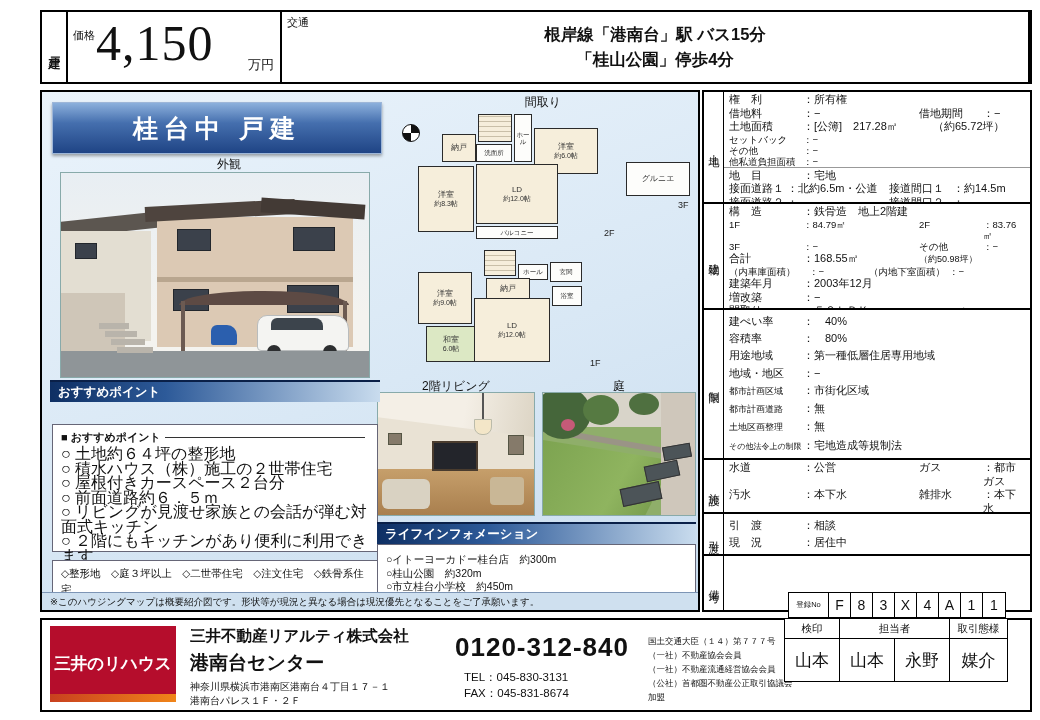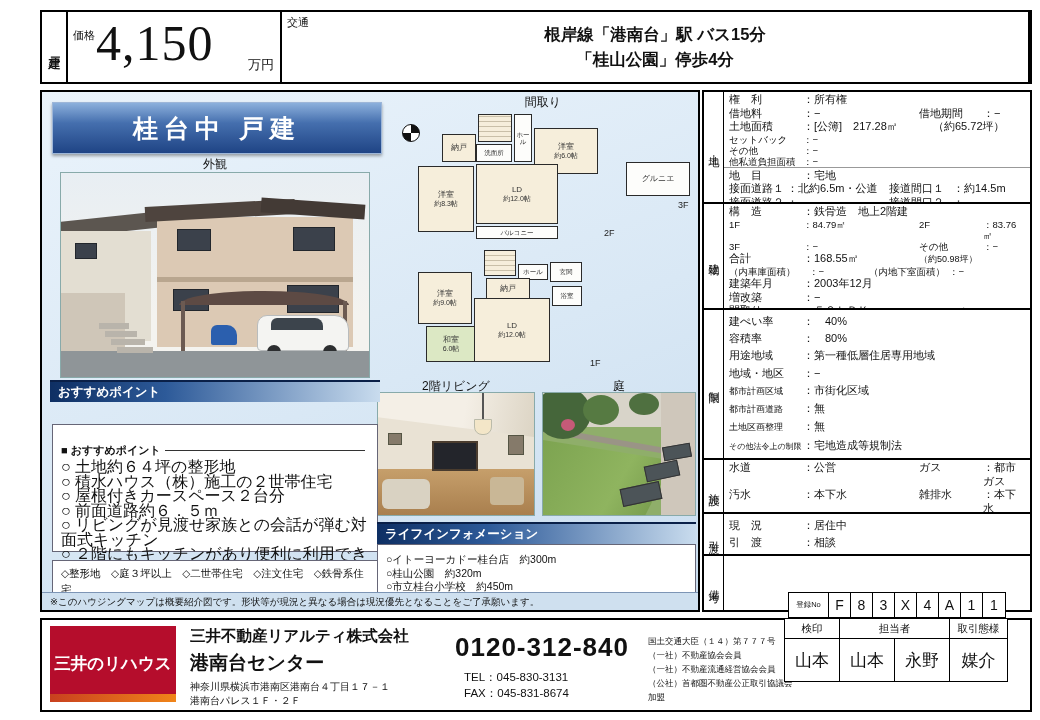--- a/index.html
+++ b/index.html
@@ -76,21 +76,21 @@
   .gar-house { right:0; top:0; width:34px; height:124px; background:#cfc7bb; }
   .gar-grass { left:0; top:30px; width:130px; height:94px; background:linear-gradient(120deg,#7ba24f 0%,#8fb45f 60%,#6f9346 100%); clip-path:polygon(0 18%,100% 40%,78% 100%,0 100%); }
   .gar-hedge { border-radius:50%; background:#45663a; }
   .gar-flower { border-radius:50%; background:#c65a78; }
   .gar-planter { background:#4c5458; border:1px solid #333; }
   .gar-edge { left:0; top:44px; width:120px; height:6px; background:#9a9486; transform:rotate(10deg); }
 
   
   .barhdr { position:absolute; height:22px; background:linear-gradient(90deg,#0e2f63 0%,#2d5a99 35%,#c9dcee 100%); border-top:2px solid #0a2048;
     color:#fff; font-size:12.5px; font-weight:bold; line-height:21px; padding-left:8px; }
-  #pointsbox { position:absolute; left:10px; top:332px; width:326px; height:128px; background:#fff; border:1px solid #667; padding:18px 8px; }
+  #pointsbox { position:absolute; left:10px; top:332px; width:326px; height:128px; background:#fff; border:1px solid #667; padding:5px 8px; }
   #pt-title { display:flex; align-items:center; font-size:11px; font-weight:bold; }
   #pt-title .rule { flex:1; border-top:1.5px solid #333; margin:0 4px; }
   #pointsbox ul { list-style:none; margin-top:2px; }
   #pointsbox li { font-size:16px; line-height:14.5px; }
   #tagsbox { position:absolute; left:10px; top:468px; width:326px; height:42px; background:#fff; border:1px solid #667; padding:4px 8px; font-size:10.5px; line-height:16px; }
   #lifebox { position:absolute; left:335px; top:452px; width:319px; height:58px; background:#fff; border:1px solid #667; padding:8px 8px; }
   #lifebox div { font-size:10.5px; line-height:13.5px; }
   #notebar { position:absolute; left:0; bottom:0; width:100%; height:18px; background:#cfe0ef; border-top:1px solid #7d95b5; font-size:9.5px; line-height:17px; padding-left:8px; }
 
   
@@ -156,21 +156,21 @@
       <span class="ln">根岸線「港南台」駅 バス15分</span>
       <span class="ln">「桂山公園」停歩4分</span>
     </div>
   </div>
 
   <div id="left" class="abs">
     <div id="banner">
         <span>桂台中  戸建</span>
       </div>
 
-    <div class="photocap" style="left:18px;top:64px;width:310px;">外観</div>
+    <div class="photocap" style="left:32px;top:64px;width:310px;">外観</div>
 
     <div id="extph">
       <div class="sh ext-neoroof"></div>
       <div class="sh ext-neofooter ext-neootr ext-neo ext-neofooter ext-neootr ext-neootr ext-neootr ext-neofooter ext-neootr ext-neootr ext-neootr ext-neofooter" style="left:0;top:58px;width:90px;height:110px;background:#e3ded2;"></div>
       <div class="sh ext-win" style="left:14px;top:70px;width:22px;height:16px;"></div>
       <div class="sh ext-wallL"></div>
       <div class="sh ext-main"></div>
       <div class="sh ext-band"></div>
       <div class="sh ext-roof1"></div>
       <div class="sh ext-roof1b"></div>
@@ -468,26 +468,26 @@
             <span class="dv2">：本下水</span>
           </div>
 
       </div>
     </div>
 
     <div class="dgroup" style="height:42px;">
       <div class="dtab">引渡</div>
       <div class="dbody">
         <div class="drow">
+            <span class="dl">引　渡</span>
+            <span class="dv2">：相談</span>
+          </div>
+        <div class="drow">
             <span class="dl">現　況</span>
             <span class="dv2">：居住中</span>
-          </div>
-        <div class="drow">
-            <span class="dl">引　渡</span>
-            <span class="dv2">：相談</span>
           </div>
       </div>
     </div>
 
     <div class="dgroup">
       <div class="dtab">備考</div>
       <div class="dbody"></div>
     </div>
   </div>
 

